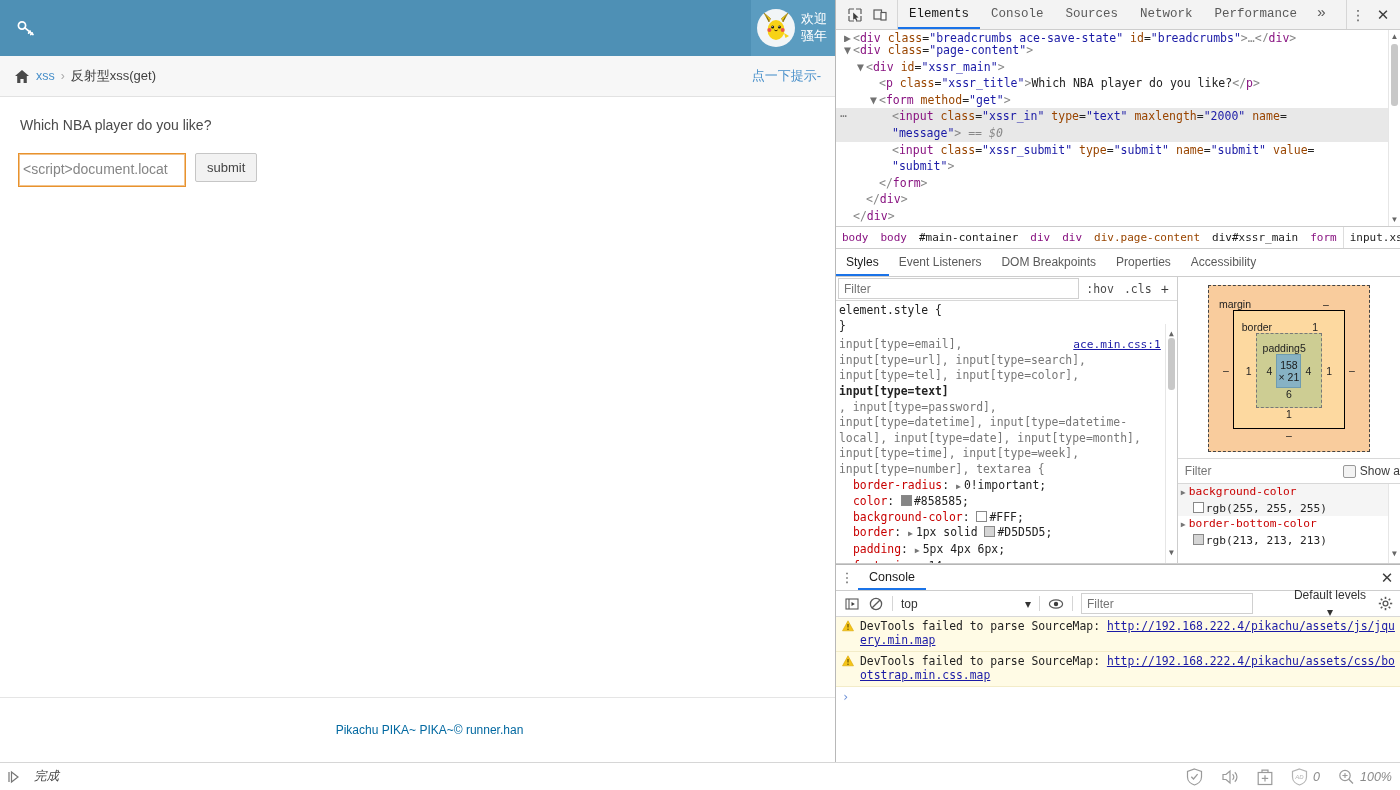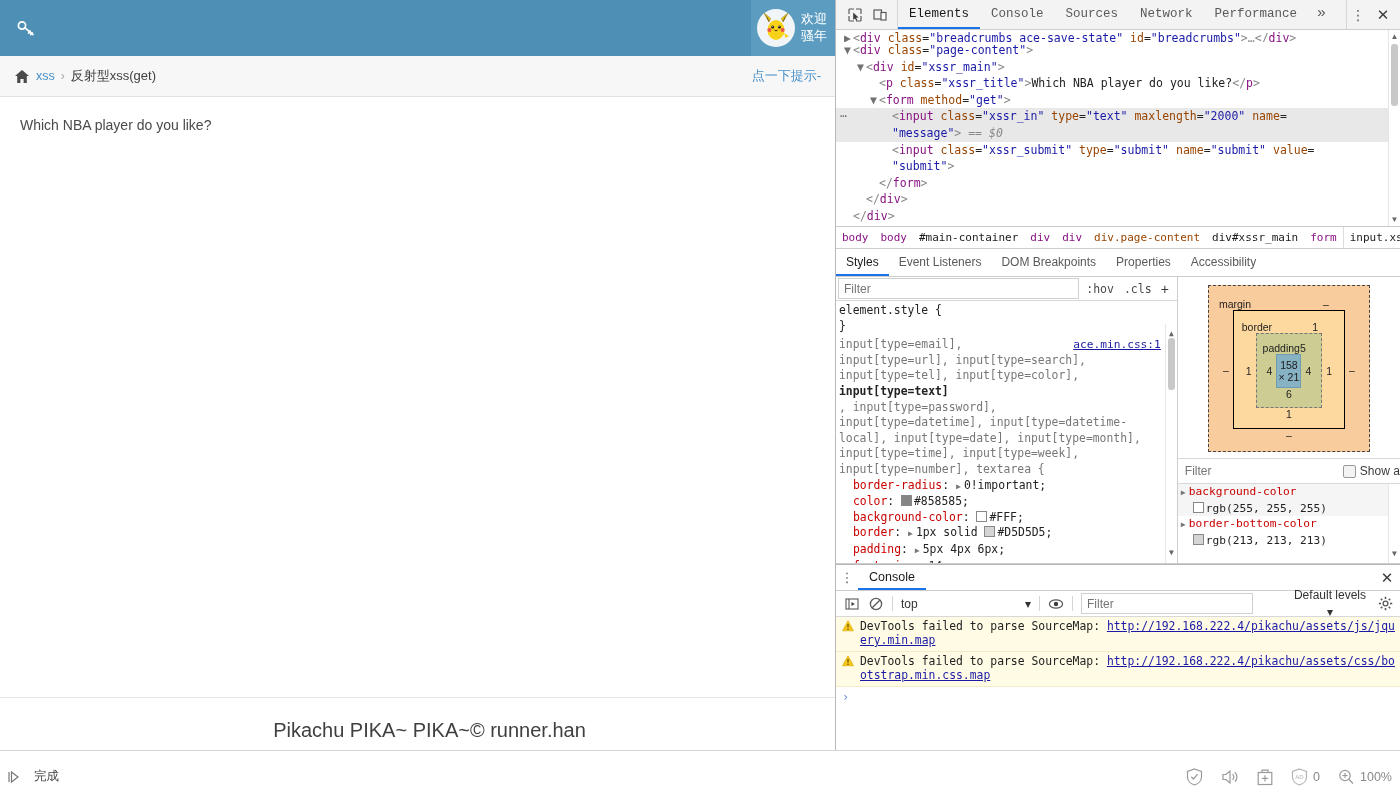--- a/index.html
+++ b/index.html
@@ -41,21 +41,21 @@
     background:#fff;color:#858585;font-size:14px;font-family:inherit;
     border-radius:0;box-sizing:content-box;
   }
   .xssr-submit{
     font-size:13px;color:#444;background:#f2f2f2;
     border:1px solid #c6c6c6;border-radius:2px;
     padding:6px 11px;cursor:pointer;font-family:inherit;
   }
 
   .page-footer{flex:0 0 auto;border-top:1px solid #e5e5e5;height:64px;display:flex;align-items:center;justify-content:center;}
-  .footer-text{color:#404040;font-size:20px;margin-left:24px;}
+  .footer-text{color:#0369a1;font-size:12px;margin-left:24px;}
 
   
   .devtools{width:564px;height:762px;background:#fff;display:flex;flex-direction:column;font-size:12px;color:#303942;overflow:hidden;}
   .dt-toolbar{height:29px;flex:0 0 auto;border-bottom:1px solid #cdcdcd;display:flex;align-items:stretch;background:#f3f3f3;}
   .dt-tool-btns{display:flex;align-items:center;gap:5px;padding:0 7px 0 9px;border-right:1px solid #d6d6d6;}
   .dt-icon-btn{width:20px;height:20px;display:flex;align-items:center;justify-content:center;cursor:pointer;}
   .dt-tabs{display:flex;align-items:stretch;flex:1 1 auto;overflow:hidden;}
   .dt-tab{display:flex;align-items:center;padding:0 11px;font-size:12.5px;color:#5a5a5a;cursor:pointer;white-space:nowrap;border-bottom:2px solid transparent;font-family:Liberation Mono, monospace;}
   .dt-tab.active{color:#1a1a1a;border-bottom:2px solid #1a73e8;}
   .dt-tab.more{font-size:15px;color:#5a5a5a;padding:0 9px;}
@@ -147,21 +147,21 @@
   .levels{margin-left:auto;font-size:12px;color:#333;padding:0 8px;cursor:pointer;display:flex;align-items:center;gap:3px;flex-direction:column;}
   .gear{width:22px;height:22px;display:flex;align-items:center;justify-content:center;cursor:pointer;}
   .console-body{flex:1 1 auto;overflow:hidden;font-family:"DejaVu Sans Mono","Liberation Mono",monospace;font-size:11.4px;line-height:14.4px;}
   .msg{background:#fffbe5;border-bottom:1px solid #f3ecc8;padding:2px 4px 3px 6px;display:flex;gap:6px;color:#222;}
   .warn-ico{flex:0 0 auto;width:12px;height:12px;margin-top:1px;}
   .msg-text{white-space:pre-wrap;word-break:break-all;}
   .msg-link{color:#1a1aa6;text-decoration:underline;cursor:pointer;}
   .prompt-row{display:flex;align-items:flex-start;padding:3px 6px;color:#6a8fd8;font-size:12px;}
 
   
-  .statusbar{height:27px;flex:0 0 auto;background:#fff;border-top:1px solid #d6d6d6;display:flex;align-items:center;padding:12px 8px 0 4px;}
+  .statusbar{height:27px;flex:0 0 auto;background:#fff;border-top:1px solid #d6d6d6;display:flex;align-items:center;padding:0 8px 0 4px;font-style:italic;}
   .sb-left{display:flex;align-items:center;gap:8px;}
   .sb-play{width:22px;height:18px;display:flex;align-items:center;justify-content:center;}
   .sb-status{font-size:12.5px;color:#444;}
   .sb-right{margin-left:auto;display:flex;align-items:center;gap:18px;color:#8a8a8a;}
   .sb-ico{display:flex;align-items:center;gap:5px;font-size:12.5px;color:#8a8a8a;cursor:pointer;}
 </style>
 </head>
 <body>
 
 <div class="app">
@@ -214,20 +214,24 @@
           </span>
           <a class="crumb-link" href="#">xss</a>
           <span class="crumb-sep">›</span>
           <span class="crumb-cur">反射型xss(get)</span>
         </div>
         <a class="hint-link" href="#">点一下提示-</a>
       </div>
 
       <div class="page-body">
         <p class="xssr-title">Which NBA player do you like?</p>
+        <div class="form-row">
+          <input class="xssr-in" type="text" value="&lt;script&gt;document.locat" style="">
+          <button class="xssr-submit">submit</button>
+        </div>
       </div>
 
       <div class="page-footer">
         <span class="footer-text">Pikachu PIKA~ PIKA~© runner.han</span>
       </div>
     </div>
 
     <div class="devtools">
 
       <div class="dt-toolbar">

